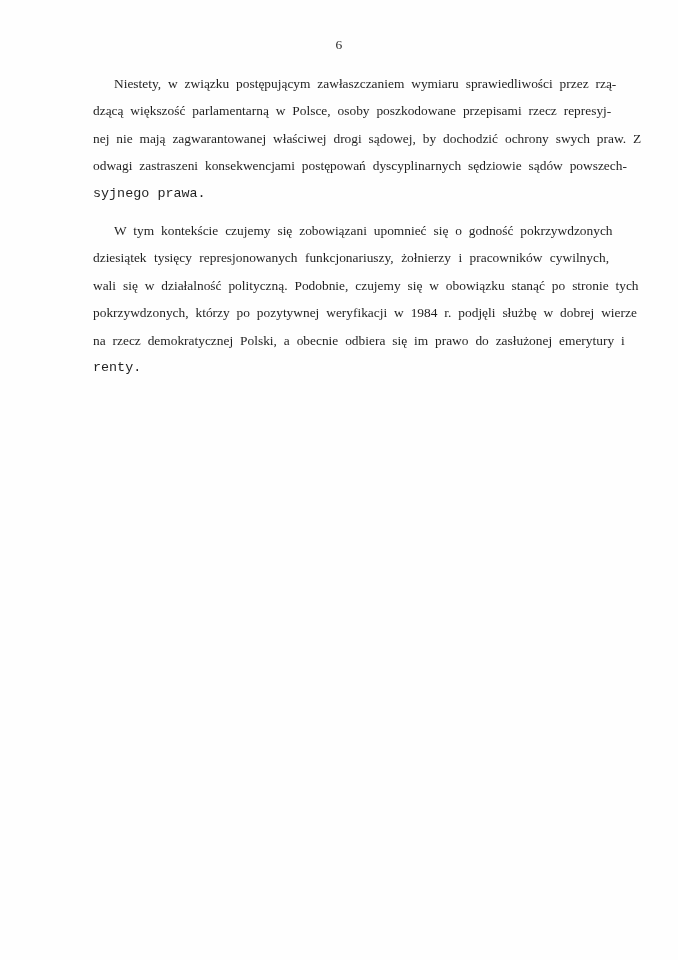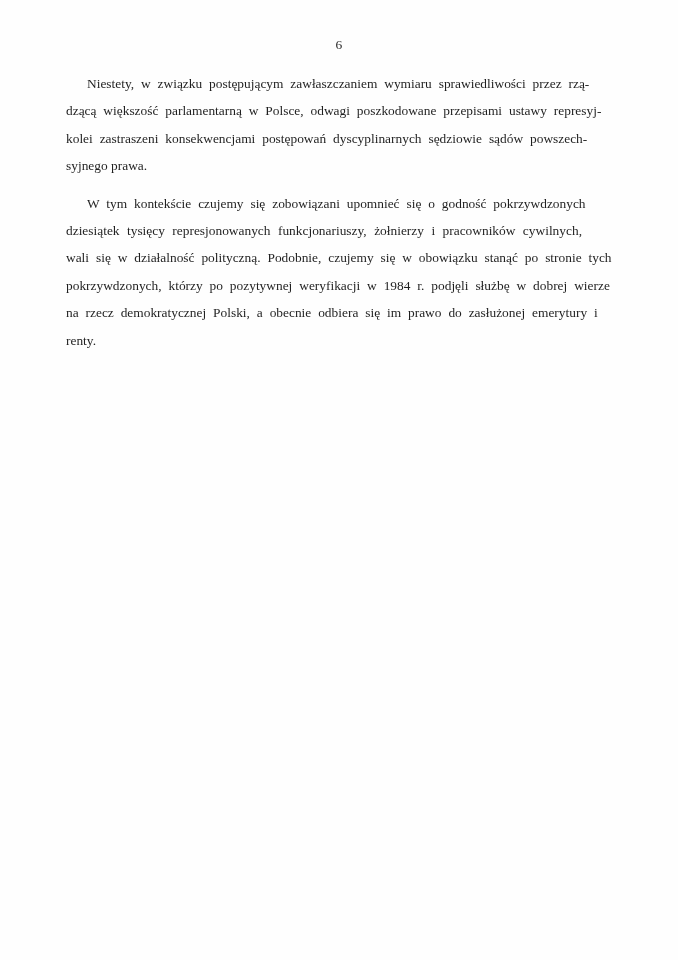--- a/index.html
+++ b/index.html
@@ -34,21 +34,21 @@
     text-align: center;
     font-size: 13.5px;
     letter-spacing: 0.2px;
     color: #2a2a2a;
   }
 
   
   .textblock {
     position: absolute;
     top: 70px;
-    left: 66px;
+    left: 93px;
     width: 516px;
   }
 
   .para {
     margin: 0 0 10px 0;
     font-size: 13.4px;
     line-height: 27.4px;
     text-align: justify;
     text-justify: inter-word;
     text-indent: 21px;
@@ -69,35 +69,37 @@
     text-align-last: justify;
     text-indent: 0;
     white-space: pre;
   }
   .line.first {
     text-indent: 21px;
   }
   .line.last {
     text-align: left;
     text-align-last: left;
+    font-family: Liberation Mono, monospace;
   }
 </style>
 </head>
 <body>
 
 <div class="page">
 
   <div class="folio">6</div>
 
   <div class="textblock">
 
     <p class="para">
       <span class="line first">Niestety,  w  związku  postępującym  zawłaszczaniem  wymiaru  sprawiedliwości  przez  rzą-</span>
-      <span class="line">dzącą  większość  parlamentarną  w  Polsce,  odwagi  poszkodowane  przepisami  ustawy  represyj-</span>
-      <span class="line">kolei  zastraszeni  konsekwencjami  postępowań  dyscyplinarnych  sędziowie  sądów  powszech-</span>
+      <span class="line">dzącą  większość  parlamentarną  w  Polsce,  osoby  poszkodowane  przepisami  rzecz  represyj-</span>
+      <span class="line">nej  nie  mają  zagwarantowanej  właściwej  drogi  sądowej,  by  dochodzić  ochrony  swych  praw.  Z</span>
+      <span class="line">odwagi  zastraszeni  konsekwencjami  postępowań  dyscyplinarnych  sędziowie  sądów  powszech-</span>
       <span class="line last">syjnego prawa.</span>
     </p>
 
     <p class="para">
       <span class="line first">W  tym  kontekście  czujemy  się  zobowiązani  upomnieć  się  o  godność  pokrzywdzonych</span>
       <span class="line">dziesiątek  tysięcy  represjonowanych  funkcjonariuszy,  żołnierzy  i  pracowników  cywilnych,</span>
       <span class="line">wali  się  w  działalność  polityczną.  Podobnie,  czujemy  się  w  obowiązku  stanąć  po  stronie  tych</span>
       <span class="line">pokrzywdzonych,  którzy  po  pozytywnej  weryfikacji  w  1984  r.  podjęli  służbę  w  dobrej  wierze</span>
       <span class="line">na  rzecz  demokratycznej  Polski,  a  obecnie  odbiera  się  im  prawo  do  zasłużonej  emerytury  i</span>
       <span class="line last">renty.</span>

